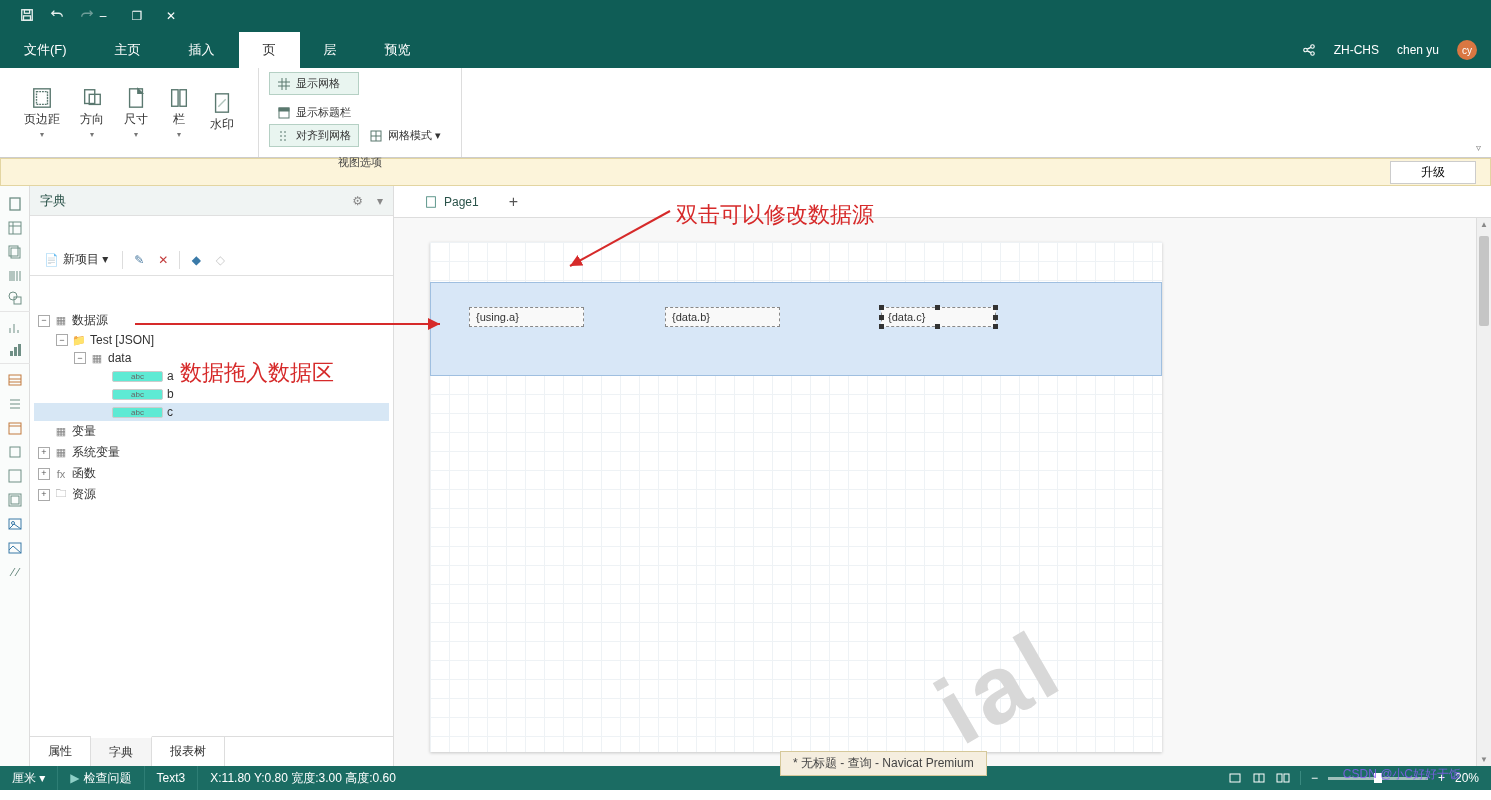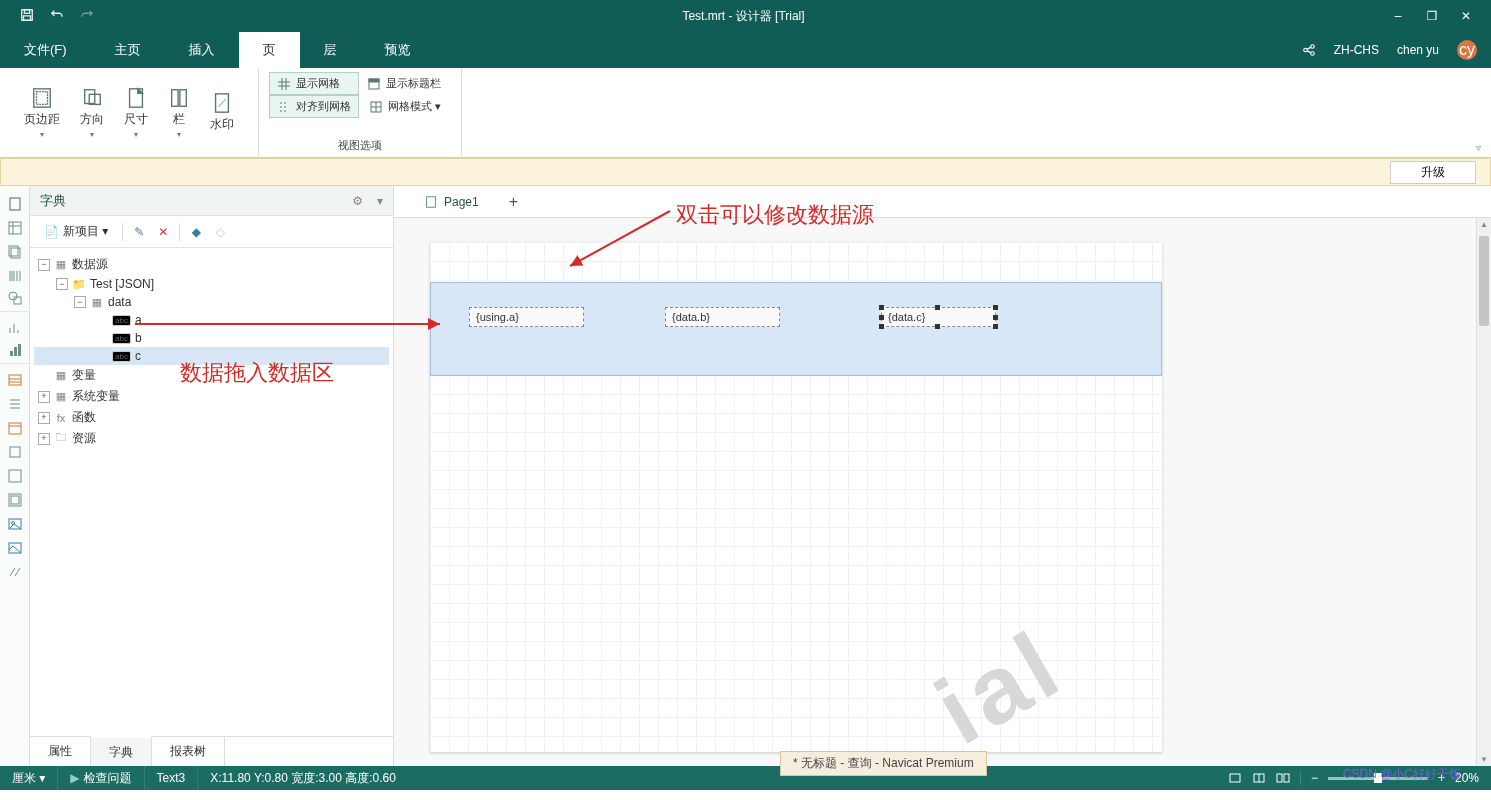--- a/index.html
+++ b/index.html
@@ -12,21 +12,21 @@
 .title-bar .qat-icon.disabled { opacity: 0.4; }
 .title-bar .title { flex: 1; text-align: center; font-size: 12px; }
 .title-bar .win-controls { display: flex; gap: 20px; padding-right: 18px; }
 .title-bar .win-controls span { width: 14px; text-align: center; }
 
 
 .menu-bar { height: 36px; background: #0f5d56; display: flex; align-items: stretch; color: #fff; position: relative; }
 .menu-item { padding: 0 24px; display: flex; align-items: center; font-size: 13px; cursor: pointer; }
 .menu-item.active { background: #fff; color: #333; }
 .menu-right { margin-left: auto; display: flex; align-items: center; gap: 18px; padding-right: 14px; font-size: 12px; }
-.avatar { width: 20px; height: 20px; border-radius: 50%; background: #d97742; display: flex; align-items: center; justify-content: center; font-size: 16px; color: #fff; }
+.avatar { width: 20px; height: 20px; border-radius: 50%; background: #d97742; display: flex; align-items: center; justify-content: center; font-size: 10px; color: #fff; }
 
 
 .ribbon { height: 90px; background: #fff; border-bottom: 1px solid #ccc; position: relative; display: flex; }
 .ribbon-inner { display: flex; height: 100%; }
 .ribbon-group { display: flex; flex-direction: column; border-right: 1px solid #ddd; padding: 0 4px; }
 .ribbon-group-body { display: flex; flex: 1; align-items: center; gap: 4px; padding: 4px 12px; }
 .ribbon-group-label { text-align: center; font-size: 11px; color: #444; padding: 4px 0; position: relative; }
 .ribbon-big-btn { display: flex; flex-direction: column; align-items: center; gap: 2px; padding: 4px 8px; cursor: pointer; font-size: 12px; color: #333; }
 .ribbon-big-btn .bicon { width: 22px; height: 22px; display: flex; align-items: center; justify-content: center; color: #666; }
 .ribbon-big-btn .blabel { white-space: nowrap; }
@@ -41,34 +41,34 @@
 .trial-banner { height: 28px; background: #fcf4da; border: 1px solid #e3d5a1; display: flex; align-items: center; padding: 0 12px; font-size: 12px; color: #444; }
 .trial-btn { margin-left: auto; background: #fff; border: 1px solid #ccc; padding: 2px 30px; font-size: 12px; cursor: pointer; margin-right: 2px; }
 
 
 .main { display: flex; height: 580px; position: relative; }
 .left-icons { width: 30px; border-right: 1px solid #ddd; background: #fafcfb; display: flex; flex-direction: column; padding-top: 6px; }
 .left-icons .licon { width: 30px; height: 24px; display: flex; align-items: center; justify-content: center; color: #6f8f85; font-size: 14px; cursor: pointer; }
 .left-icons .licon.sep { border-bottom: 1px solid #e5e5e5; margin-bottom: 4px; padding-bottom: 4px; }
 
 
-.dict-panel { width: 364px; display: flex; flex-direction: column; border-right: 1px solid #ddd; background: #fff; }
+.dict-panel { width: 364px; display: flex; flex-direction: column; border-right: 1px solid #ddd; background: #fff; gap: 28px; }
 .dict-header { height: 30px; background: #f0f4f3; display: flex; align-items: center; padding: 0 10px; font-size: 13px; color: #2a5249; border-bottom: 1px solid #e0e0e0; position: relative; }
 .dict-header .dh-icons { margin-left: auto; display: flex; gap: 14px; color: #888; font-size: 12px; }
 .dict-toolbar { height: 32px; border-bottom: 1px solid #e0e0e0; display: flex; align-items: center; padding: 0 8px; gap: 8px; font-size: 12px; color: #333; }
 .dict-tb-btn { display: flex; align-items: center; gap: 4px; padding: 2px 6px; cursor: pointer; }
 .dict-tb-sep { width: 1px; height: 18px; background: #ddd; }
 .dict-tb-icon { width: 16px; height: 16px; display: flex; align-items: center; justify-content: center; cursor: pointer; }
 .dict-tree { flex: 1; overflow: auto; padding: 6px 4px; }
 .tree-node { display: flex; align-items: center; gap: 4px; padding: 2px 0; font-size: 12px; color: #333; cursor: pointer; white-space: nowrap; }
 .tree-toggle { width: 12px; height: 12px; border: 1px solid #aaa; display: flex; align-items: center; justify-content: center; font-size: 9px; line-height: 9px; color: #555; background: #fff; }
 .tree-blank { width: 12px; height: 12px; }
 .tree-icon { width: 14px; height: 14px; display: flex; align-items: center; justify-content: center; font-size: 11px; }
 .tree-node.selected { background: #d7e7f5; }
-.field-badge { font-size: 8px; background: #000000; border: 1px solid #ccc; padding: 0 2px; border-radius: 2px; color: #666; }
+.field-badge { font-size: 8px; background: #5eead4; border: 1px solid #ccc; padding: 0 18px; border-radius: 2px; color: #666; }
 .dict-tabs { height: 30px; border-top: 1px solid #ddd; display: flex; align-items: stretch; }
 .dict-tab { padding: 0 18px; display: flex; align-items: center; font-size: 12px; color: #333; border-right: 1px solid #ddd; cursor: pointer; }
 .dict-tab.active { background: #f5f5f5; border-top: 2px solid #fff; margin-top: -1px; }
 
 
 .canvas-area { flex: 1; background: #f8f8f8; display: flex; flex-direction: column; }
 .page-tabs { height: 32px; background: #fff; border-bottom: 1px solid #ddd; display: flex; align-items: center; padding-left: 16px; gap: 4px; }
 .page-tab { padding: 6px 14px; font-size: 12px; color: #2a5249; display: flex; align-items: center; gap: 6px; cursor: pointer; }
 .page-tab-add { padding: 4px 12px; font-size: 16px; color: #555; cursor: pointer; }
 .canvas-scroll { flex: 1; overflow: auto; position: relative; padding: 24px 0 0 36px; }
@@ -125,21 +125,20 @@
       <svg viewBox="0 0 16 16" width="14" height="14" fill="none" stroke="#fff" stroke-width="1.5">
           <path d="M5 3 L2 6 L5 9 M2 6 H10 A4 4 0 0 1 14 10"></path>
         </svg>
     </span>
     <span class="qat-icon disabled">
       <svg viewBox="0 0 16 16" width="14" height="14" fill="none" stroke="#fff" stroke-width="1.5">
           <path d="M11 3 L14 6 L11 9 M14 6 H6 A4 4 0 0 0 2 10"></path>
         </svg>
     </span>
   </div>
-  <div class="title">Test.mrt - 设计器 [Trial]</div>
   <div class="win-controls">
     <span>–</span>
     <span>❐</span>
     <span>✕</span>
   </div>
 </div>
 
 <div class="menu-bar">
   <div class="menu-item">文件(F)</div>
   <div class="menu-item">主页</div>
@@ -214,21 +213,21 @@
                 <path d="M8 16 L16 8" stroke="#b0c4bc"></path>
               </svg>
             </span>
           <span class="blabel">水印</span>
         </div>
       </div>
     </div>
 
     <div class="ribbon-group">
       <div class="ribbon-group-body" style="flex-direction:column; align-items:flex-start; gap:0; padding:4px 6px;">
-        <div style="display:flex; gap:0;">
+        <div style="display:flex; gap:6px;flex-direction:column;">
           <div class="ribbon-small-btn">
             <span class="sicon">
                 <svg width="12" height="12" viewBox="0 0 12 12" stroke="#5a786f" stroke-width="1">
                   <path d="M0 4H12M0 8H12M4 0V12M8 0V12"></path>
                 </svg>
               </span>
             <span>显示网格</span>
           </div>
           <div class="ribbon-small-btn plain">
             <span class="sicon">

